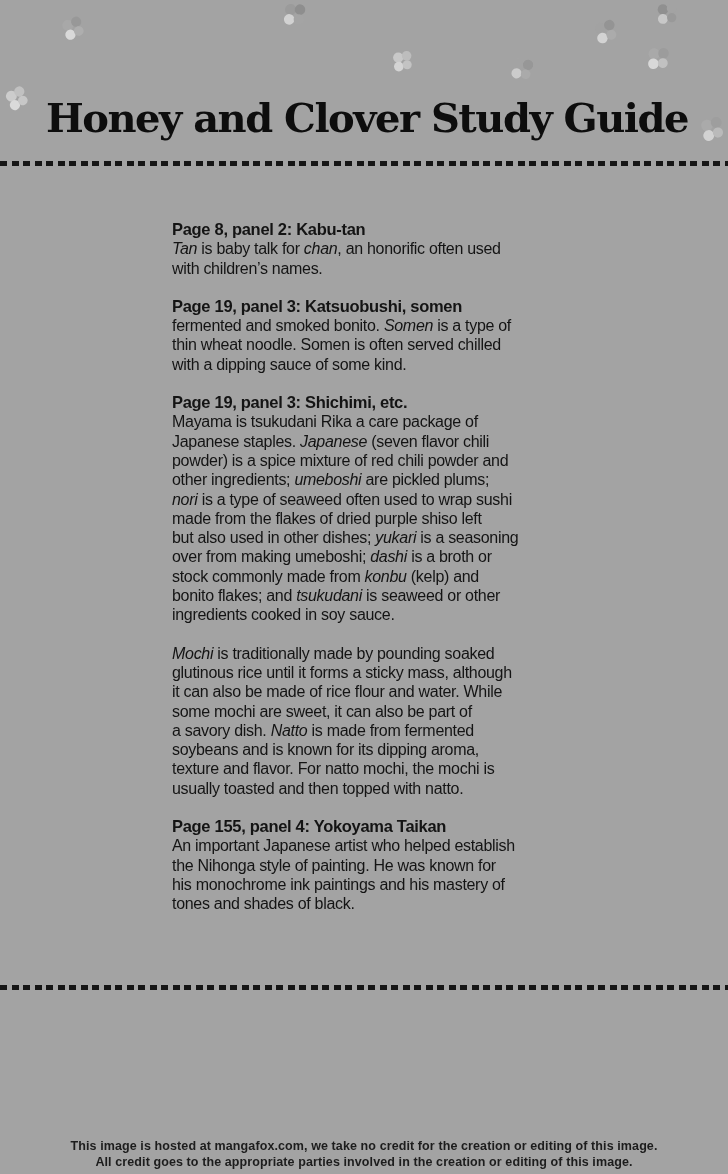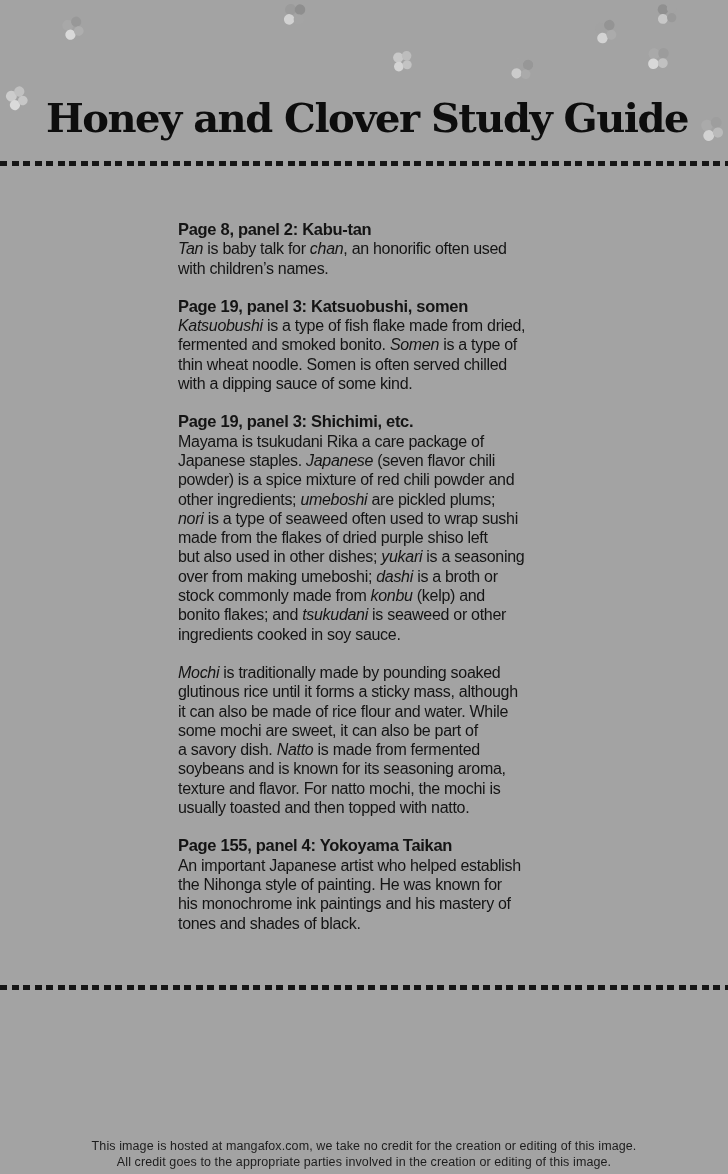--- a/index.html
+++ b/index.html
@@ -13,30 +13,30 @@
     font-family:"DejaVu Serif",serif;font-weight:bold;
     font-size:40px;letter-spacing:-1.5px;color:#0d0d0d;white-space:nowrap;
   }
   .dash{
     position:absolute;left:0;width:728px;height:5px;
     background:repeating-linear-gradient(90deg,#151515 0,#151515 7px,transparent 7px,transparent 11.5px);
   }
   .dash-top{top:161px;}
   .dash-bottom{top:985px;}
   .content{
-    position:absolute;left:178px;top:220px;width:410px;
+    position:absolute;left:172px;top:220px;width:410px;
     font-size:16px;line-height:19.3px;letter-spacing:-0.3px;color:#141414;
   }
   .section{margin:0 0 19px 0;}
   .heading{font-weight:bold;font-size:16.5px;white-space:nowrap;}
   .line{white-space:nowrap;}
   .clover{position:absolute;opacity:.92;}
   .footer{
     position:absolute;left:0;top:1139px;width:728px;text-align:center;
-    font-size:12.5px;line-height:15.5px;color:#1d1d1d;letter-spacing:.1px;
+    font-size:12.5px;line-height:15.5px;color:#1d1d1d;letter-spacing:.1px;font-weight:bold;
   }
 </style>
 </head>
 <body>
 
 <div class="page">
   <div id="clover-layer">
       <svg viewBox="0 0 100 100" class="clover" style="left: 58px; top: 14px; width: 32px; height: 32px; transform: rotate(-12deg);">
         <circle cx="34" cy="32" r="17" fill="#a9a9a9"></circle>
         <circle cx="62" cy="26" r="16" fill="#989898"></circle>
@@ -98,21 +98,20 @@
   <div class="dash dash-top"></div>
 
   <div class="content" id="sections">
       <div class="section">
         <div class="heading">Page 8, panel 2: Kabu-tan</div>
         <div class="line"><i>Tan</i> is baby talk for <i>chan</i>, an honorific often used</div>
         <div class="line">with children’s names.</div>
       </div>
       <div class="section">
         <div class="heading">Page 19, panel 3: Katsuobushi, somen</div>
-        <div class="line"><i>Katsuobushi</i> is a type of fish flake made from dried,</div>
         <div class="line">fermented and smoked bonito. <i>Somen</i> is a type of</div>
         <div class="line">thin wheat noodle. Somen is often served chilled</div>
         <div class="line">with a dipping sauce of some kind.</div>
       </div>
       <div class="section">
         <div class="heading">Page 19, panel 3: Shichimi, etc.</div>
         <div class="line">Mayama is tsukudani Rika a care package of</div>
         <div class="line">Japanese staples. <i>Japanese</i> (seven flavor chili</div>
         <div class="line">powder) is a spice mixture of red chili powder and</div>
         <div class="line">other ingredients; <i>umeboshi</i> are pickled plums;</div>
@@ -123,21 +122,21 @@
         <div class="line">stock commonly made from <i>konbu</i> (kelp) and</div>
         <div class="line">bonito flakes; and <i>tsukudani</i> is seaweed or other</div>
         <div class="line">ingredients cooked in soy sauce.</div>
       </div>
       <div class="section">
         <div class="line"><i>Mochi</i> is traditionally made by pounding soaked</div>
         <div class="line">glutinous rice until it forms a sticky mass, although</div>
         <div class="line">it can also be made of rice flour and water. While</div>
         <div class="line">some mochi are sweet, it can also be part of</div>
         <div class="line">a savory dish. <i>Natto</i> is made from fermented</div>
-        <div class="line">soybeans and is known for its seasoning aroma,</div>
+        <div class="line">soybeans and is known for its dipping aroma,</div>
         <div class="line">texture and flavor. For natto mochi, the mochi is</div>
         <div class="line">usually toasted and then topped with natto.</div>
       </div>
       <div class="section">
         <div class="heading">Page 155, panel 4: Yokoyama Taikan</div>
         <div class="line">An important Japanese artist who helped establish</div>
         <div class="line">the Nihonga style of painting. He was known for</div>
         <div class="line">his monochrome ink paintings and his mastery of</div>
         <div class="line">tones and shades of black.</div>
       </div>

